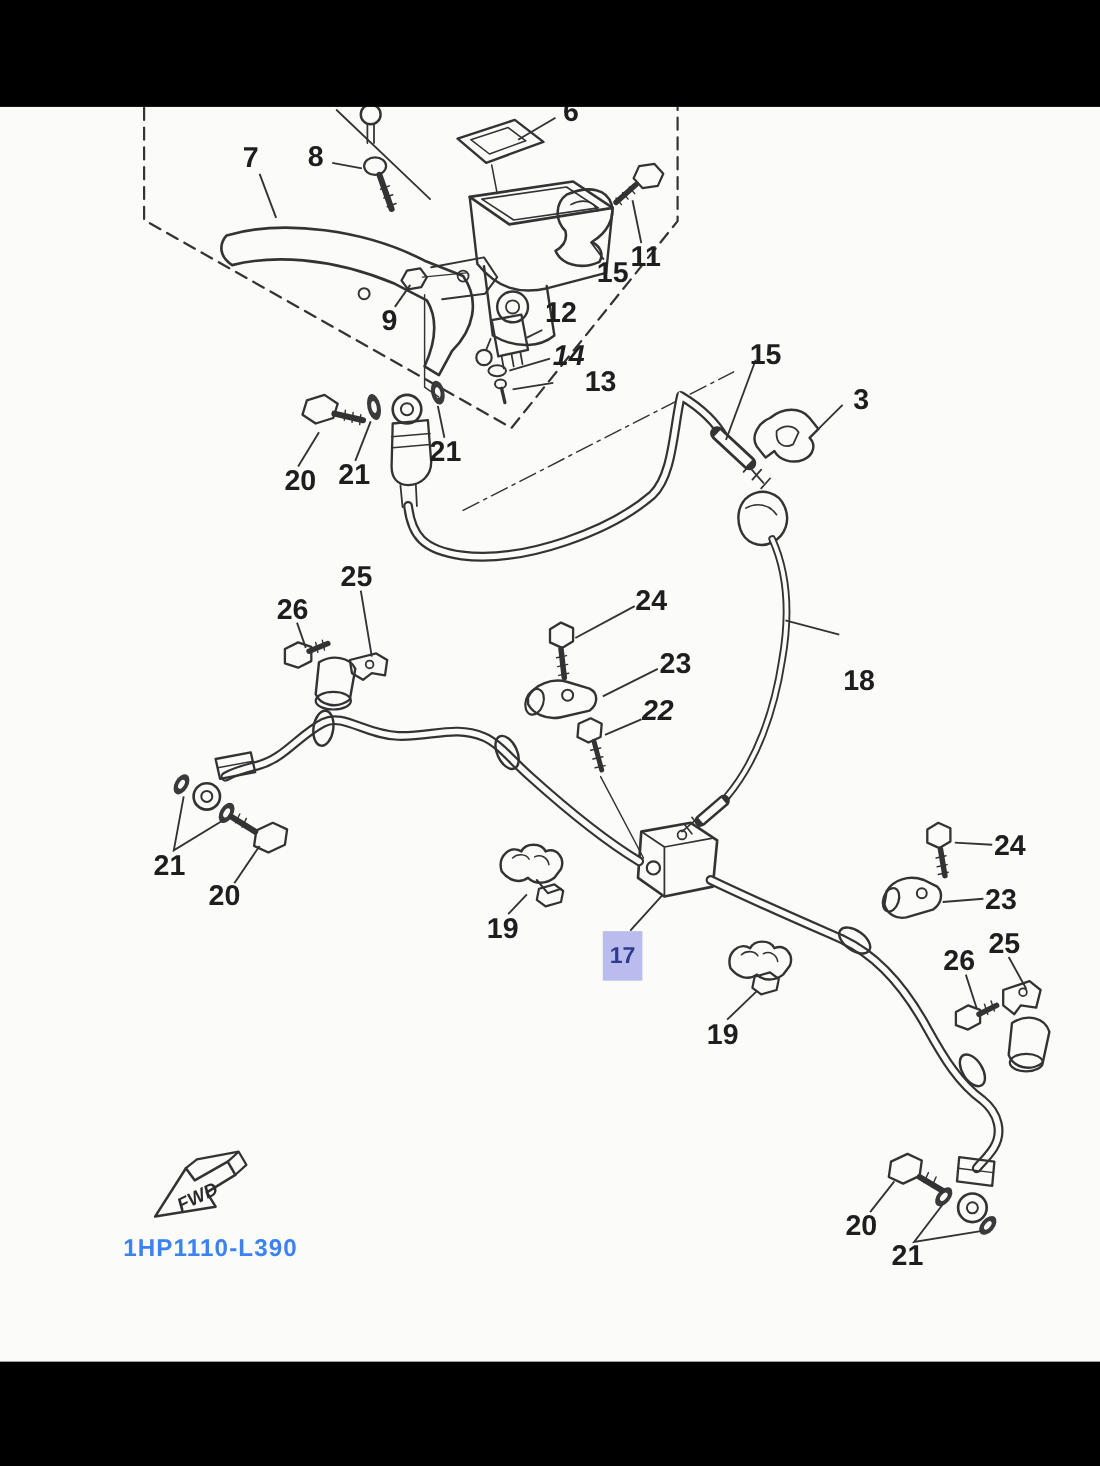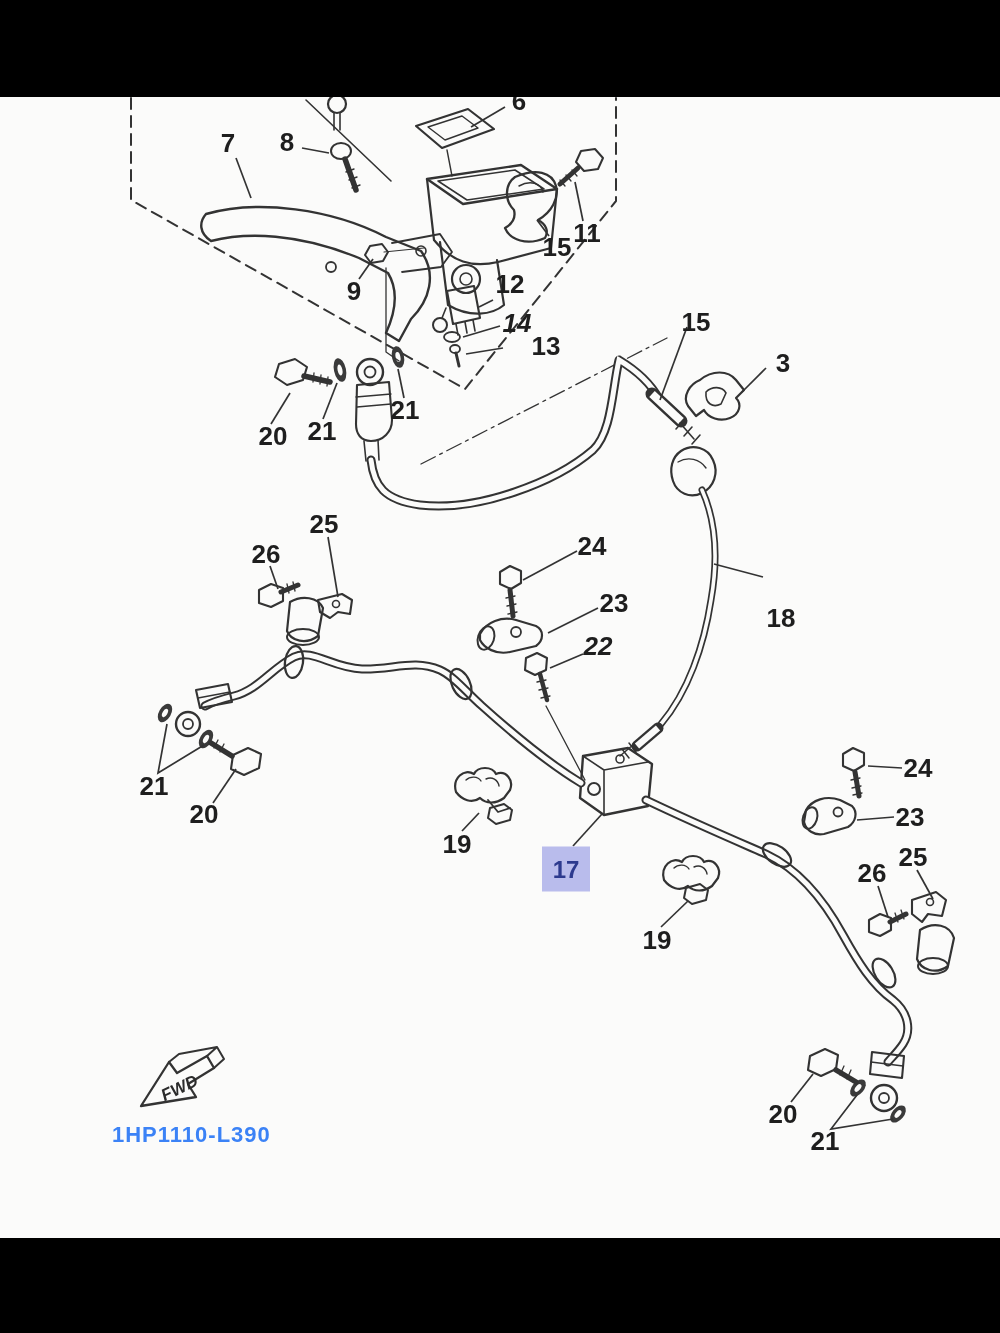--- a/index.html
+++ b/index.html
@@ -4,22 +4,22 @@
 <style>
   html,body{margin:0;padding:0;background:#000;}
   .screen{position:relative;width:1000px;height:1333px;background:#000;overflow:hidden;
           font-family:"Liberation Sans",sans-serif;}
   .artboard{position:absolute;left:0;top:0;width:1000px;height:1333px;}
   #callout-layer{position:absolute;left:0;top:0;width:1000px;height:1333px;z-index:4;}
   .callout{position:absolute;transform:translate(-50%,-50%);
            font:700 26px "Liberation Sans",sans-serif;color:#1e1e1e;
            white-space:nowrap;line-height:1;}
   .callout.hl{background:var(--hl-bg,#b9bcec);color:var(--hl-fg,#2d3a8e);
-              width:48px;height:45px;display:flex;align-items:center;justify-content:center;
-              font-size:24px;transform:translate(-50%,-50%);}
+              width:36px;height:45px;display:flex;align-items:center;justify-content:center;
+              font-size:21px;transform:translate(-50%,-50%);}
   .part-code{position:absolute;left:112px;top:1122px;z-index:4;
              font:700 22px "Liberation Sans",sans-serif;color:#3b82f6;letter-spacing:1px;}
   .bar{position:absolute;left:0;width:1000px;background:#000;z-index:10;}
   .bar.top{top:0;height:97px;}
   .bar.bottom{top:1238px;height:95px;}
   svg .ln{stroke:#333;fill:none;stroke-linecap:round;stroke-linejoin:round;}
 </style>
 </head>
 <body>
 

